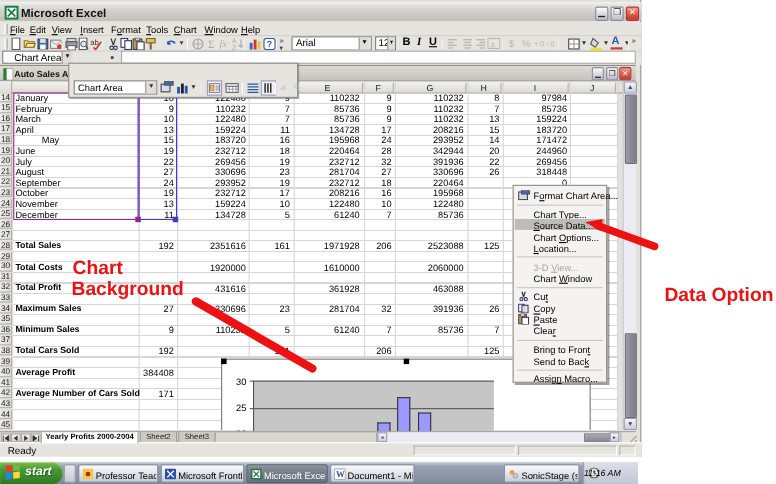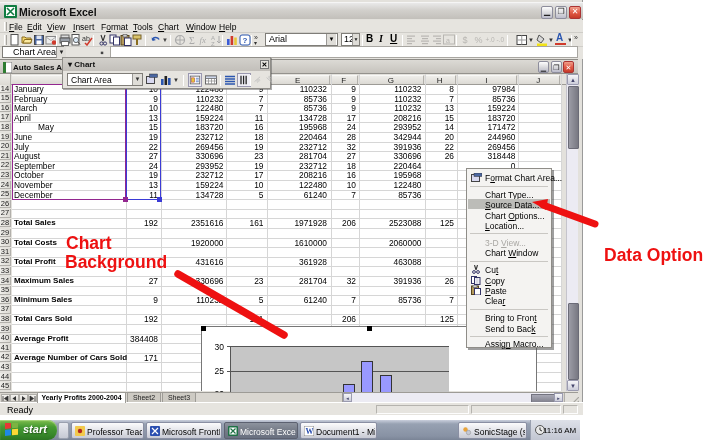--- a/index.html
+++ b/index.html
@@ -76,21 +76,21 @@
 .spanel{position:absolute;top:2px;height:9px;border:1px solid #b5b3ae;border-bottom-color:#fdfdfd;border-right-color:#fdfdfd;}
 
 #taskbar{position:absolute;left:0;top:420px;width:580px;height:20px;background:linear-gradient(180deg,#C9CEDC 0%,#97A1B2 20%,#8892A4 80%,#7A8496 100%);}
 #startbtn{position:absolute;left:0;top:0;width:57px;height:20px;border-radius:0 9px 9px 0;background:linear-gradient(180deg,#7FBD4C 0%,#459A33 35%,#37872A 75%,#2C7522 100%);box-shadow:inset 0 1px 1px #a8d87f;}
 #startbtn .txt{position:absolute;left:23px;top:3px;color:#fff;font-weight:bold;font-style:italic;font-size:11px;text-shadow:1px 1px 1px #2a5c1e;}
 .tbtn{position:absolute;top:2px;height:17px;border-radius:2px;background:linear-gradient(180deg,#FBFBFC 0%,#E3E4EA 50%,#C8CAD4 100%);border:1px solid #8a8fa3;font-size:9px;color:#000;}
 .tbtn .lab{position:absolute;left:15px;top:3.5px;white-space:nowrap;overflow:hidden;font-size:8.5px;}
 .tbtn.active{background:linear-gradient(180deg,#8D939E 0%,#757B87 50%,#697080 100%);border-color:#5c6170;color:#fff;}
 .ticon16{position:absolute;left:3px;top:3px;width:10px;height:10px;}
 #tray{position:absolute;left:530px;top:0;width:50px;height:20px;background:linear-gradient(180deg,#DDE0E8 0%,#C2C6D2 100%);border-left:1px solid #9aa0af;}
-#tray .clock{position:absolute;left:12px;top:5.5px;font-size:8px;color:#000;white-space:nowrap;}
+#tray .clock{position:absolute;left:0;top:5.5px;font-size:8px;color:#000;white-space:nowrap;font-style:italic;}
 
 #ctxmenu{position:absolute;left:466px;top:168px;width:86px;height:180px;background:#F4F3F1;border:1px solid #8f8d88;box-shadow:2px 2px 0 rgba(80,80,80,0.55);z-index:30;}
 .mi{position:absolute;left:1px;width:82px;height:10px;font-size:8.5px;color:#000;}
 .mi .t{position:absolute;left:17px;top:0.5px;white-space:nowrap;text-align:center;}
 .mi.hl{background:#BCBCB8;}
 .mi.gray{color:#a9a7a3;}
 .msep{position:absolute;left:3px;width:78px;height:1px;background:#c9c7c3;}
 
 #ctoolbar{position:absolute;left:62px;top:57px;width:209px;height:32px;background:#E6E4DF;border:1px solid #8f8d88;box-shadow:1px 1px 0 rgba(90,90,90,0.5);z-index:20;}
 #ctoolbar .title{position:absolute;left:0;top:0;width:207px;height:13px;background:linear-gradient(180deg,#D2D0CB,#C2BFBA);}
@@ -619,24 +619,20 @@
   <div id="tray">
     <svg class="ab" style="left:4px;top:5px" width="10" height="10" viewBox="0 0 10 10">
           <circle cx="5" cy="5" r="4.5" fill="#E8E8E8" stroke="#555"></circle>
           <path d="M5 2.5 L5 5 L7 6" stroke="#333" fill="none"></path>
         </svg>
     <span class="clock">11:16 AM</span>
   </div>
 </div>
 
 <div id="ctoolbar">
-  <div class="title">
-        <span class="txt">▾ Chart</span>
-        <div class="x">✕</div>
-      </div>
   <div id="ccombo">Chart Area<div class="d">▼</div></div>
   <svg class="cbtn" style="left:82px;width:14px;" width="14" height="14" viewBox="0 0 14 14">
         <rect x="1.5" y="3.5" width="8" height="7" fill="#d9d9f0" stroke="#444"></rect>
         <rect x="4.5" y="1" width="8" height="3.5" fill="#4a66a0" stroke="#333" stroke-width="0.5"></rect>
       </svg>
 <svg class="cbtn" style="left:96px;width:14px;" width="14" height="14" viewBox="0 0 14 14">
         <rect x="2" y="6" width="2.6" height="6" fill="#2b56b0"></rect>
         <rect x="5.5" y="3" width="2.6" height="9" fill="#222"></rect>
         <rect x="9" y="5" width="2.6" height="7" fill="#2b56b0"></rect>
       </svg>
@@ -739,14 +735,14 @@
       </div>
 </div>
 
 <svg class="arrows">
   <line x1="178" y1="274" x2="284" y2="335" stroke="#EE1111" stroke-width="7.5" stroke-linecap="round"></line>
   <polygon points="532,202 548,199 546,210" fill="#EE1111"></polygon>
   <line x1="543" y1="205" x2="595" y2="224" stroke="#EE1111" stroke-width="7" stroke-linecap="round"></line>
 </svg>
 <span class="red" style="left:66px;top:233px;">Chart</span>
 <span class="red" style="left:65px;top:252px;">Background</span>
-<span class="red" style="left:604px;top:245px;">Data Option</span>
+<span class="red" style="left:604px;top:258px;">Data Option</span>
 </div>
 
 </body></html>

